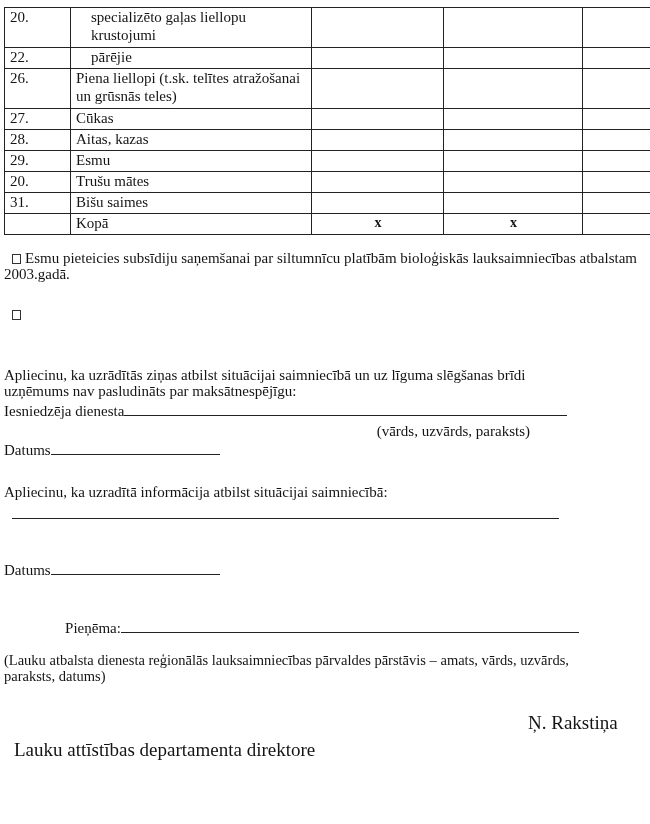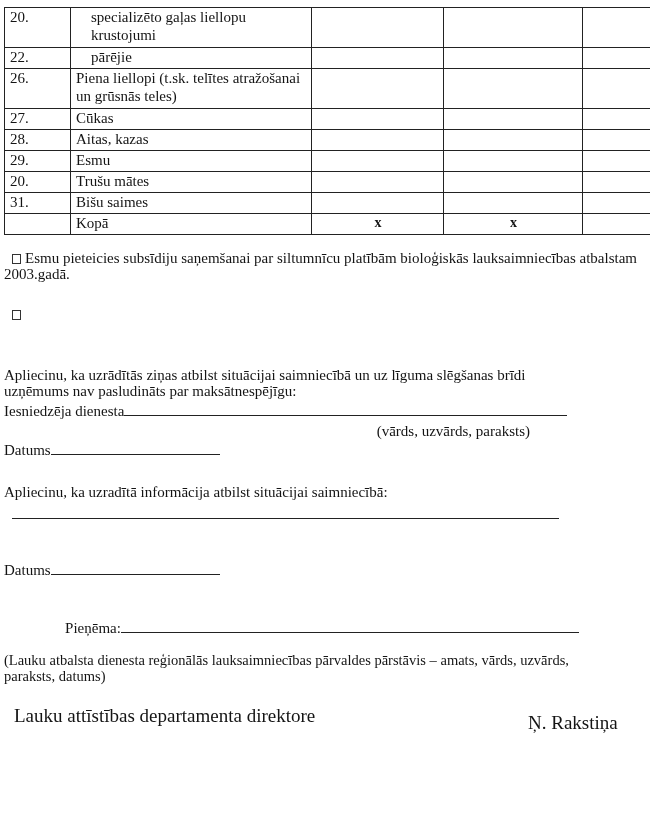--- a/index.html
+++ b/index.html
@@ -173,14 +173,14 @@
 </div>
 <div class="para" style="top:562px;">
   <span>Datums</span><span class="line" style="width:169px;"></span>
 </div>
 
 <div class="para" style="top:620px;text-align:center;">
   <span>Pieņēma:</span><span class="line" style="width:458px;"></span>
 </div>
 <div class="para" style="top:639px; width:600px; font-size:14.5px;margin-top:13px;">(Lauku atbalsta dienesta  reģionālās lauksaimniecības pārvaldes pārstāvis –  amats, vārds, uzvārds, paraksts, datums)</div>
 
-<div class="footer-title" style="top:705px; left:14px;">Lauku attīstības departamenta direktore</div>
+<div class="footer-title" style="top:739px; left:14px;">Lauku attīstības departamenta direktore</div>
 <div class="footer-title" style="top:712px; left:528px;">Ņ. Rakstiņa</div>
 
 </body></html>

